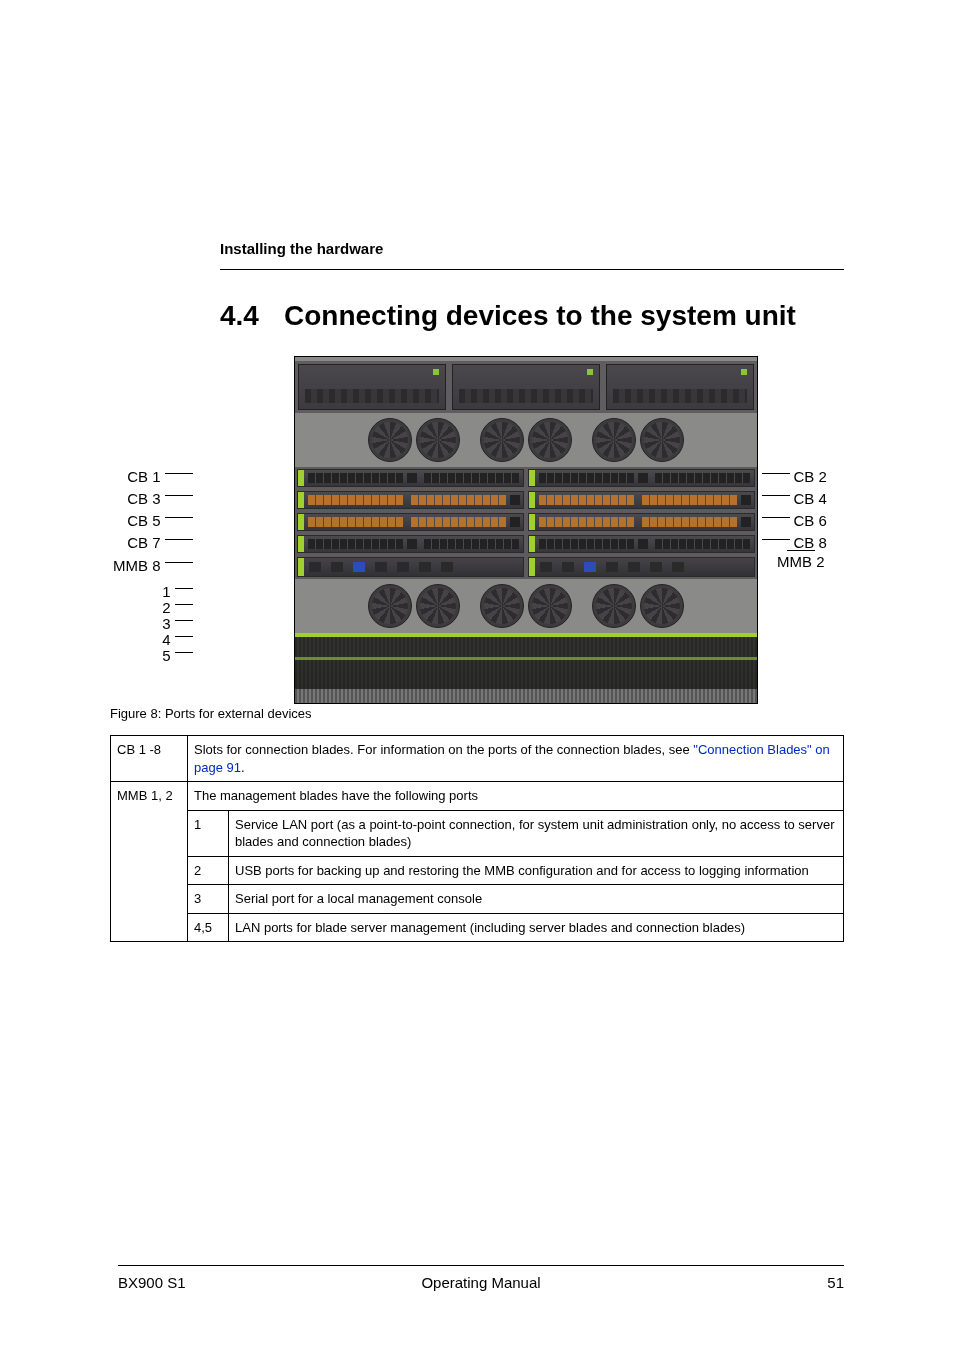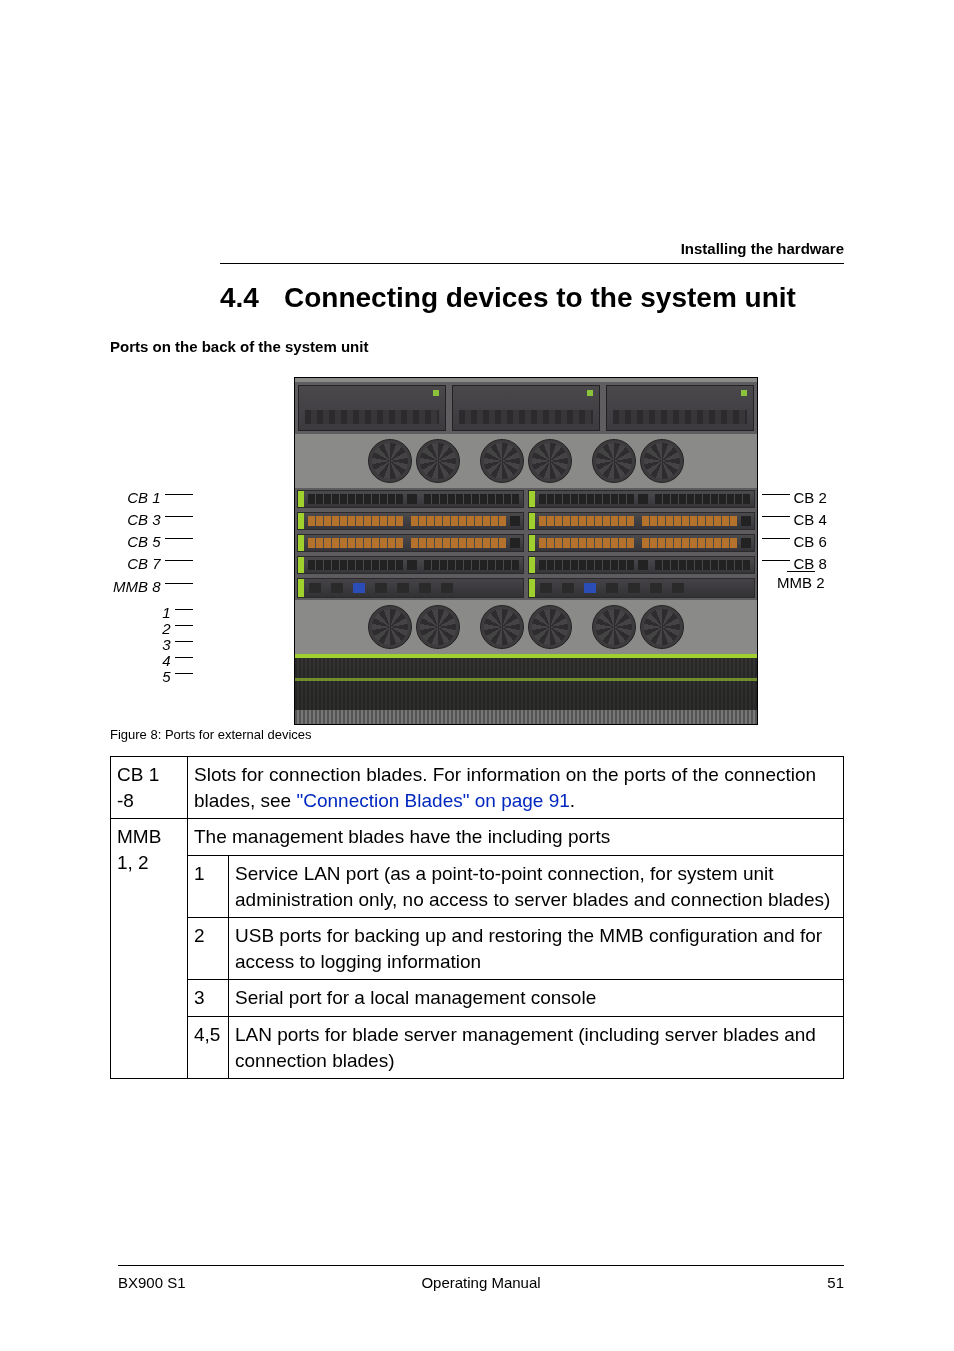--- a/index.html
+++ b/index.html
@@ -9,27 +9,27 @@
     color: #000;
   }
   .page {
     width: 954px;
     height: 1351px;
     box-sizing: border-box;
     padding: 240px 110px 60px 110px;
     position: relative;
   }
   .running-header {
-    text-align: right;
+    text-align: left;
     font-weight: bold;
     font-size: 15px;
-    padding-bottom: 6px;
+    padding-bottom: 12px;
     border-bottom: 1.5px solid #000;
     margin-left: 110px;
-    margin-bottom: 18px;
+    margin-bottom: 30px;
   }
   .section-title {
     font-size: 28px;
     font-weight: bold;
     margin: 0 0 24px 110px;
   }
   .section-num { display: inline-block; width: 64px; }
   .intro {
     font-size: 15px;
     line-height: 1.35;
@@ -142,21 +142,21 @@
   .callout-col .spacer { flex:0 0 auto;}
   .numlist { height:16px; display:flex; align-items:center; justify-content:flex-end;}
   .fig-caption {
     font-size: 13px;
     margin: 2px 0 14px 0;
   }
   
   table.ports {
     border-collapse: collapse;
     width: 100%;
-    font-size: 19px;
+    font-size: 13px;
   }
   table.ports td {
     border: 1px solid #000;
     padding: 5px 6px;
     vertical-align: top;
     line-height: 1.35;
   }
   table.ports td.k0 { width: 64px; }
   table.ports td.k1 { width: 28px; text-align:left;}
   .link { color: #0028c0; }
@@ -177,26 +177,25 @@
 
 <div class="page">
 
   <div class="running-header">Installing the hardware</div>
 
   <h2 class="section-title">
     <span class="section-num">4.4</span><span>Connecting devices to the system unit</span>
   </h2>
 
 
-  <p class="subhead">Ports on the back of the system unit</p>
 
   <div class="figure-wrap">
     <div class="fig-outer">
 
-      <div class="callout-col" style="width:97px;font-style:italic;">
+      <div class="callout-col" style="width:97px;">
         <div class="spacer" style="height:109px;"></div>
         <div class="lab">
             <span>CB 1</span>
             <span class="line"></span>
           </div>
         <div class="lab">
             <span>CB 3</span>
             <span class="line"></span>
           </div>
         <div class="lab">
@@ -389,21 +388,21 @@
   <table class="ports">
     <tbody>
         <tr>
       <td class="k0">CB 1 -8</td>
       <td colspan="2">
         <span>Slots for connection blades. For information on the ports of the connection blades, see </span><span class="link">"Connection Blades" on page 91</span><span>.</span>
       </td>
     </tr>
     <tr>
       <td class="k0" rowspan="5">MMB 1, 2</td>
-      <td colspan="2">The management blades have the including ports</td>
+      <td colspan="2">The management blades have the following ports</td>
     </tr>
     <tr>
       <td class="k1">1</td>
       <td>Service LAN port (as a point-to-point connection, for system unit administration only, no access to server blades and connection blades)</td>
     </tr>
     <tr>
       <td class="k1">2</td>
       <td>USB ports for backing up and restoring the MMB configuration and for access to logging information</td>
     </tr>
     <tr>

